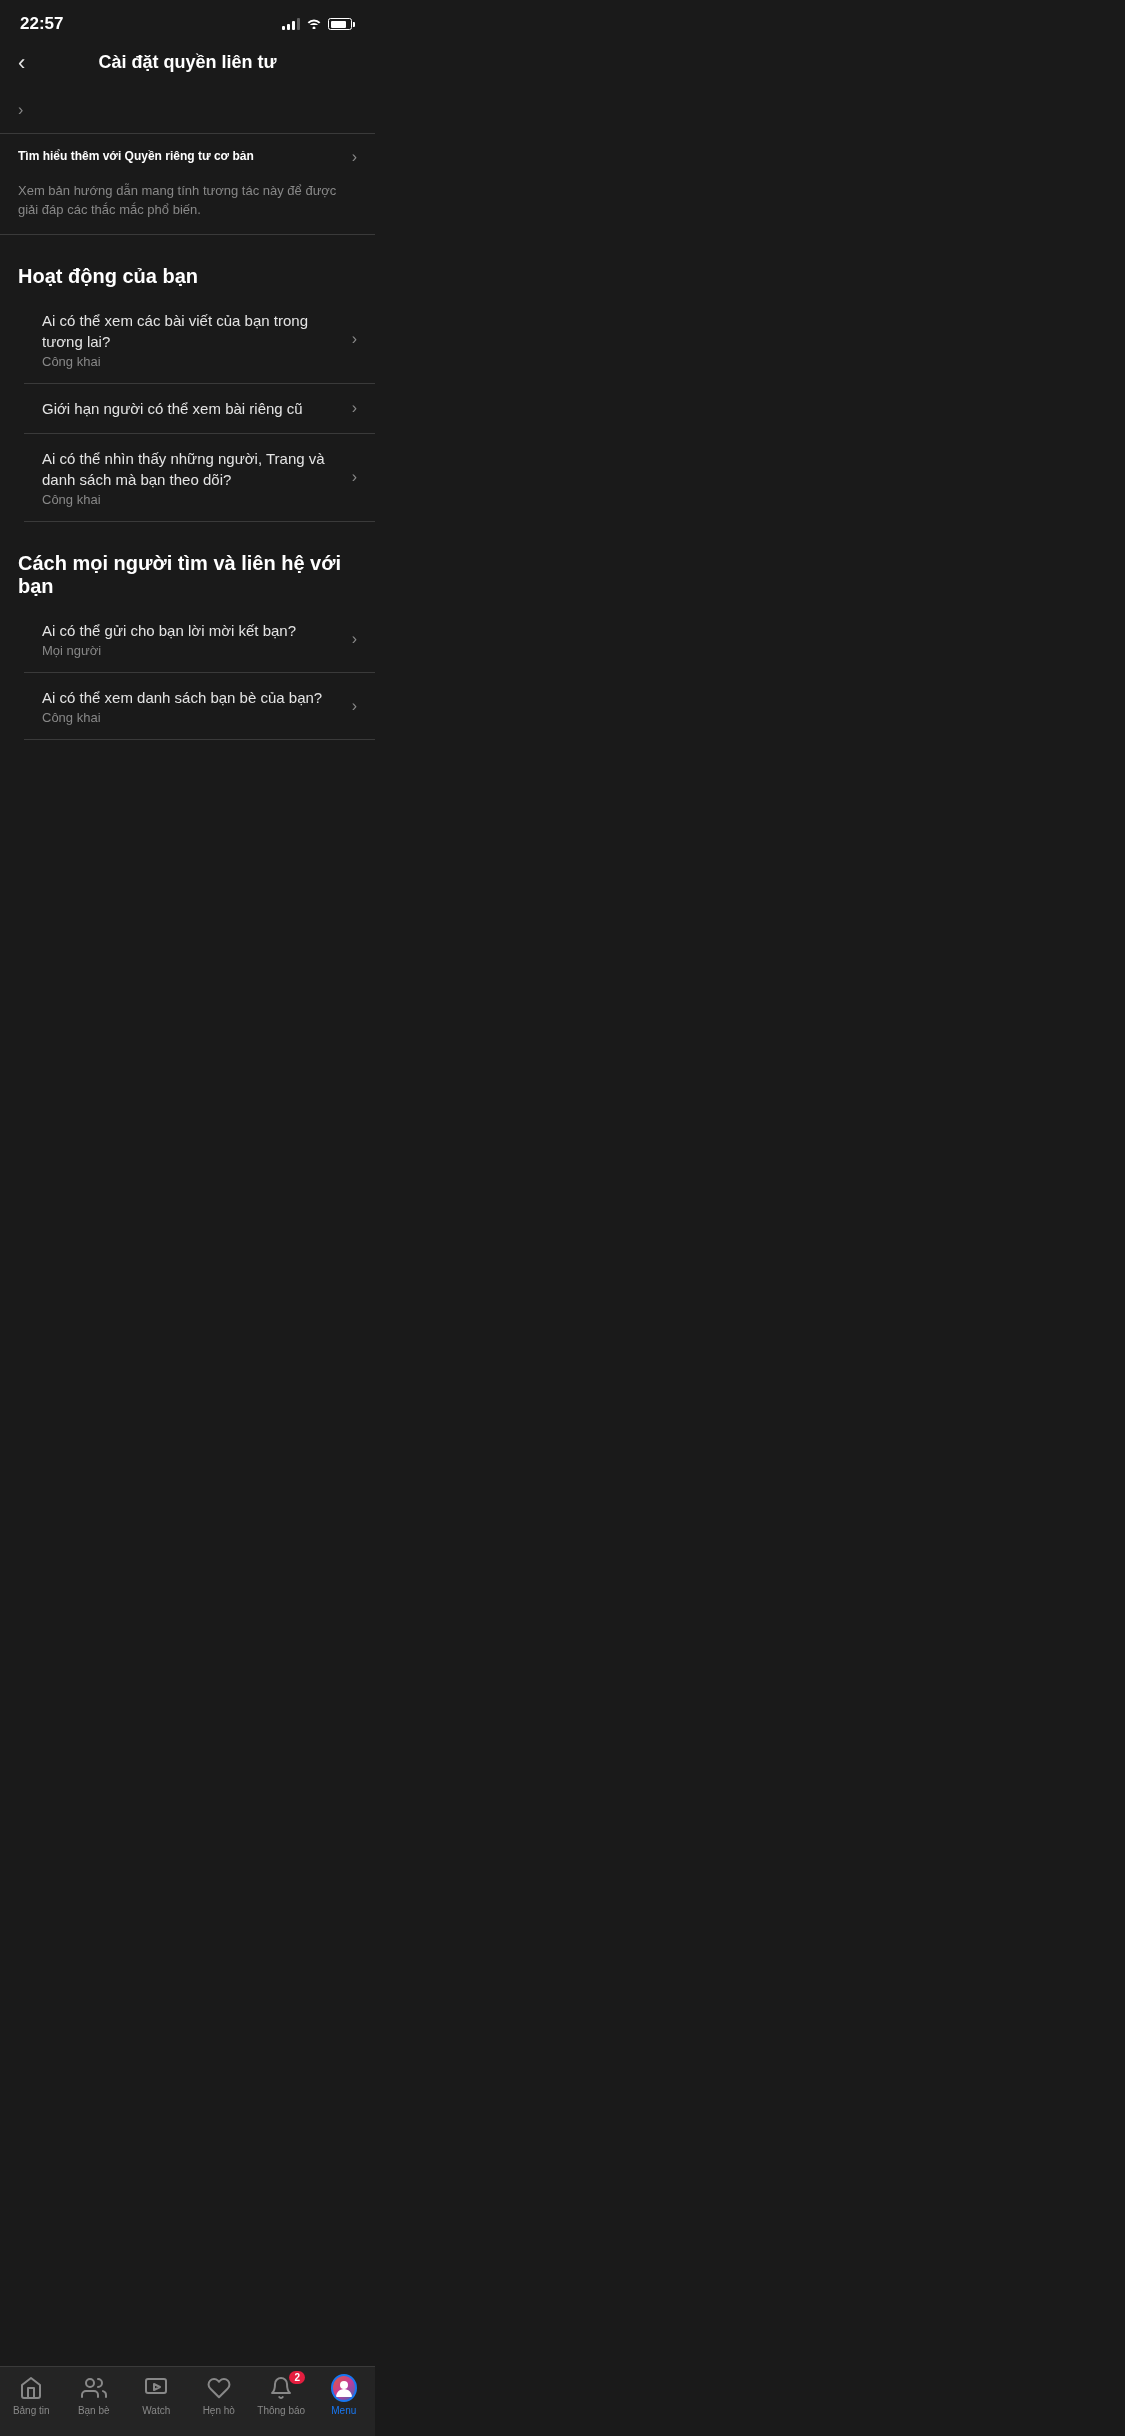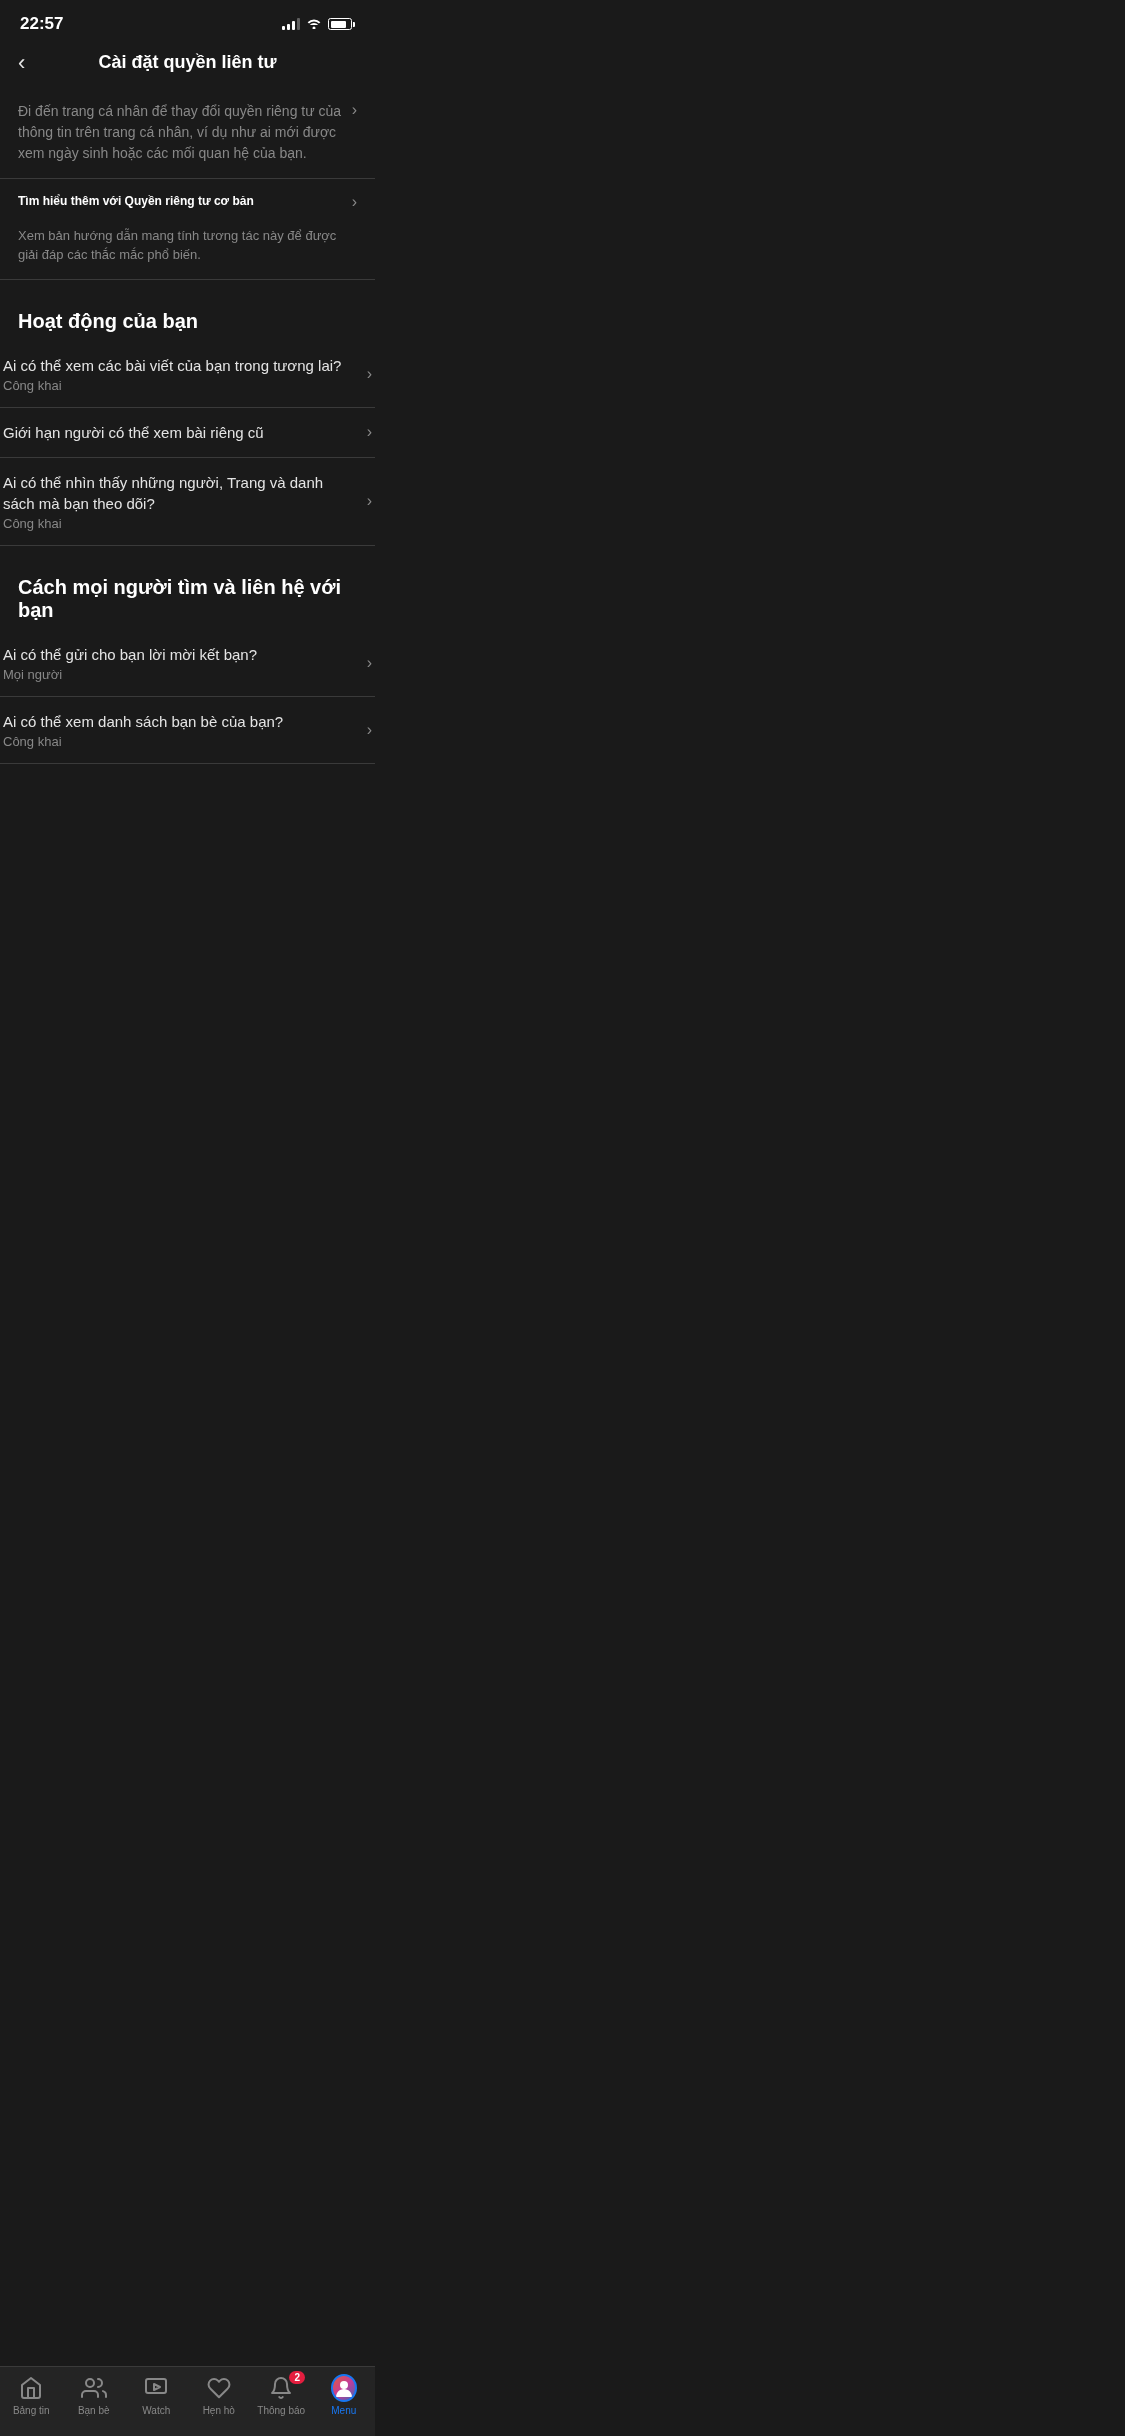--- a/index.html
+++ b/index.html
@@ -101,24 +101,25 @@
 
     
     .content {
       padding: 0;
     }
 
     .menu-item {
       display: flex;
       align-items: center;
       justify-content: space-between;
-      padding: 14px 3px;
+      padding: 14px 18px;
       border-bottom: 0.5px solid #3a3a3a;
       cursor: pointer;
       background: #1a1a1a;
+      margin-left: 24px;
     }
 
     .menu-item-content {
       flex: 1;
       padding-right: 10px;
     }
 
     .menu-item-title {
       font-size: 15px;
       color: #e4e4e4;
@@ -304,23 +305,20 @@
 </div>
 
 <div class="header">
   <span class="back-btn">‹</span>
   <span class="header-title">Cài đặt quyền liên tư</span>
 </div>
 
 <div class="content">
 
   <div class="profile-section">
-    <div class="profile-section-text">
-      <span class="profile-section-desc">Đi đến trang cá nhân để thay đổi quyền riêng tư của thông tin trên trang cá nhân, ví dụ như ai mới được xem ngày sinh hoặc các mối quan hệ của bạn.</span>
-    </div>
     <span class="chevron">›</span>
   </div>
 
   <div class="learn-item">
     <div class="learn-item-content">
       <div class="learn-item-title">Tìm hiểu thêm với Quyền riêng tư cơ bản</div>
       <div class="learn-item-desc">Xem bản hướng dẫn mang tính tương tác này để được giải đáp các thắc mắc phổ biến.</div>
     </div>
     <span class="chevron">›</span>
   </div>

